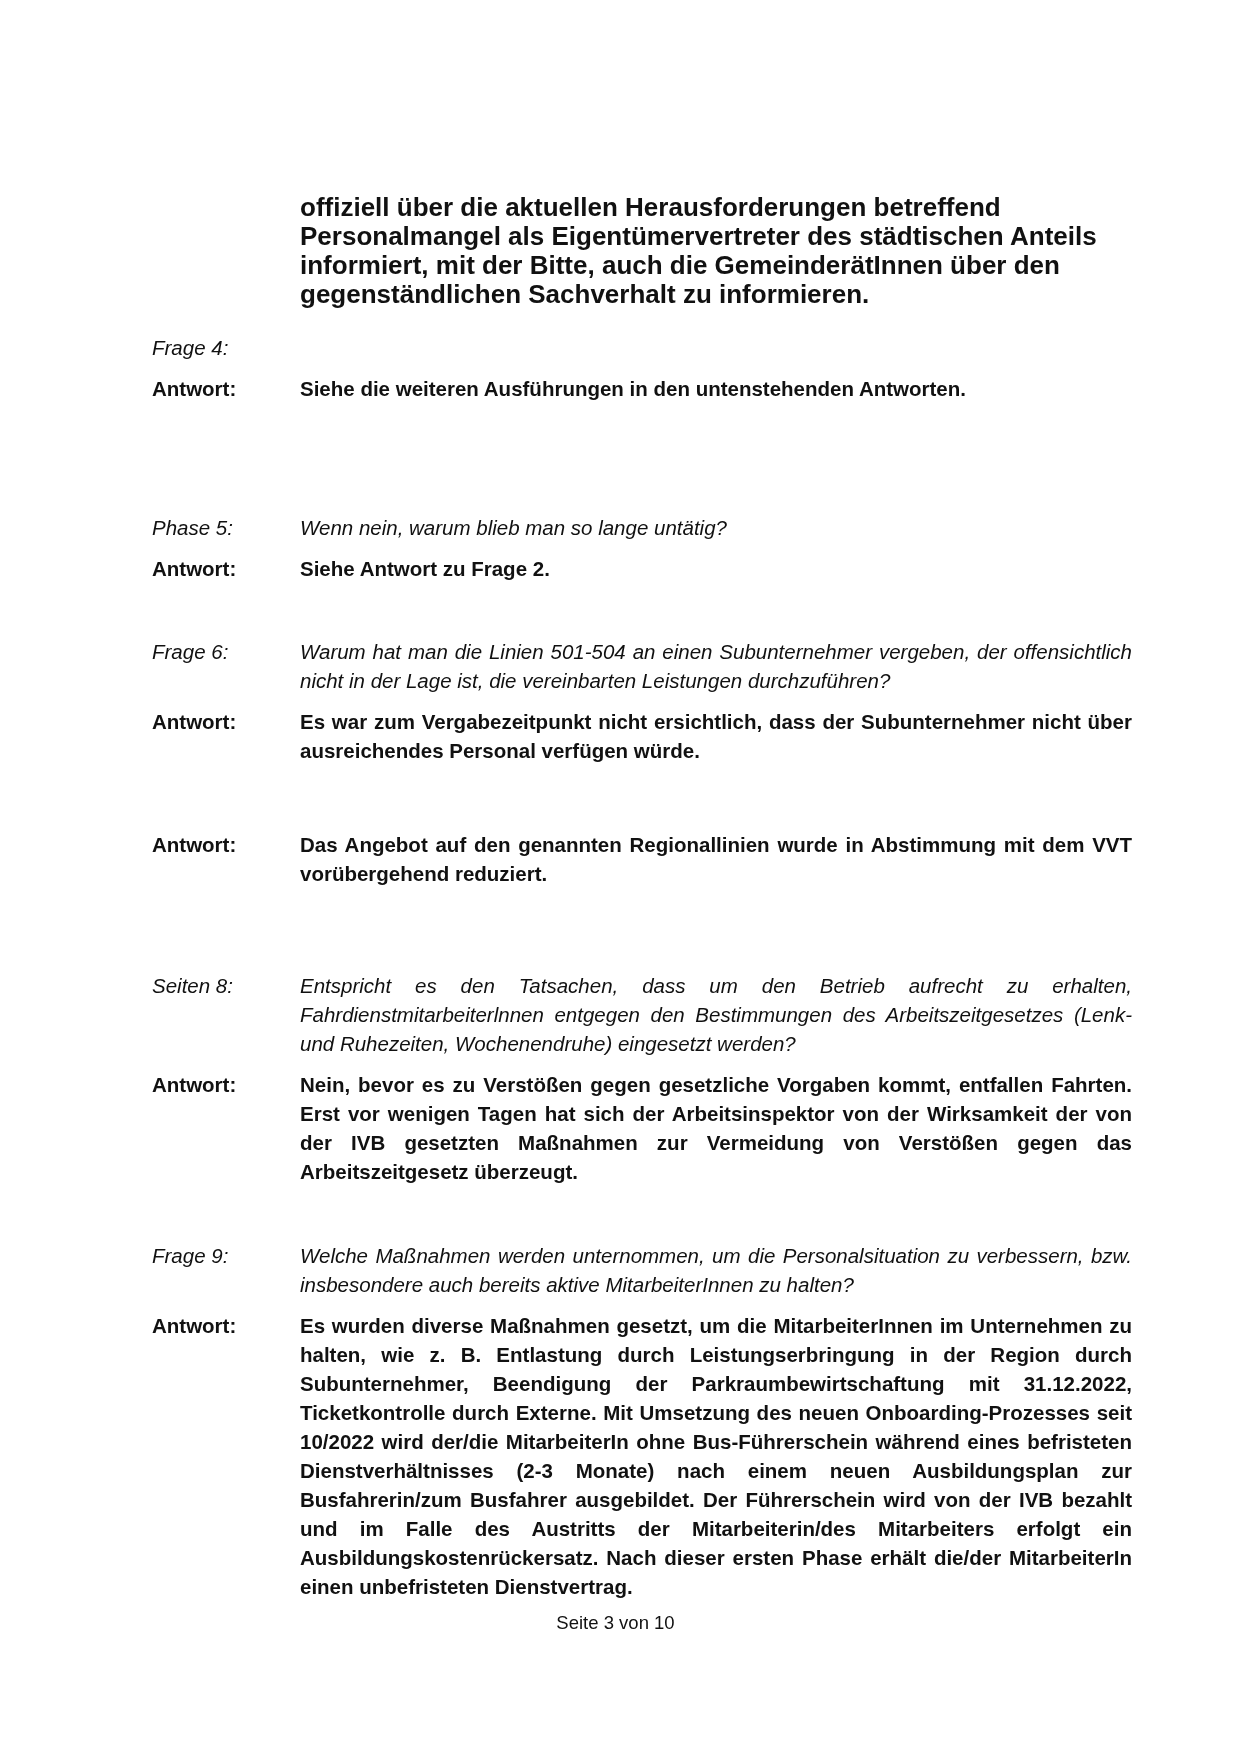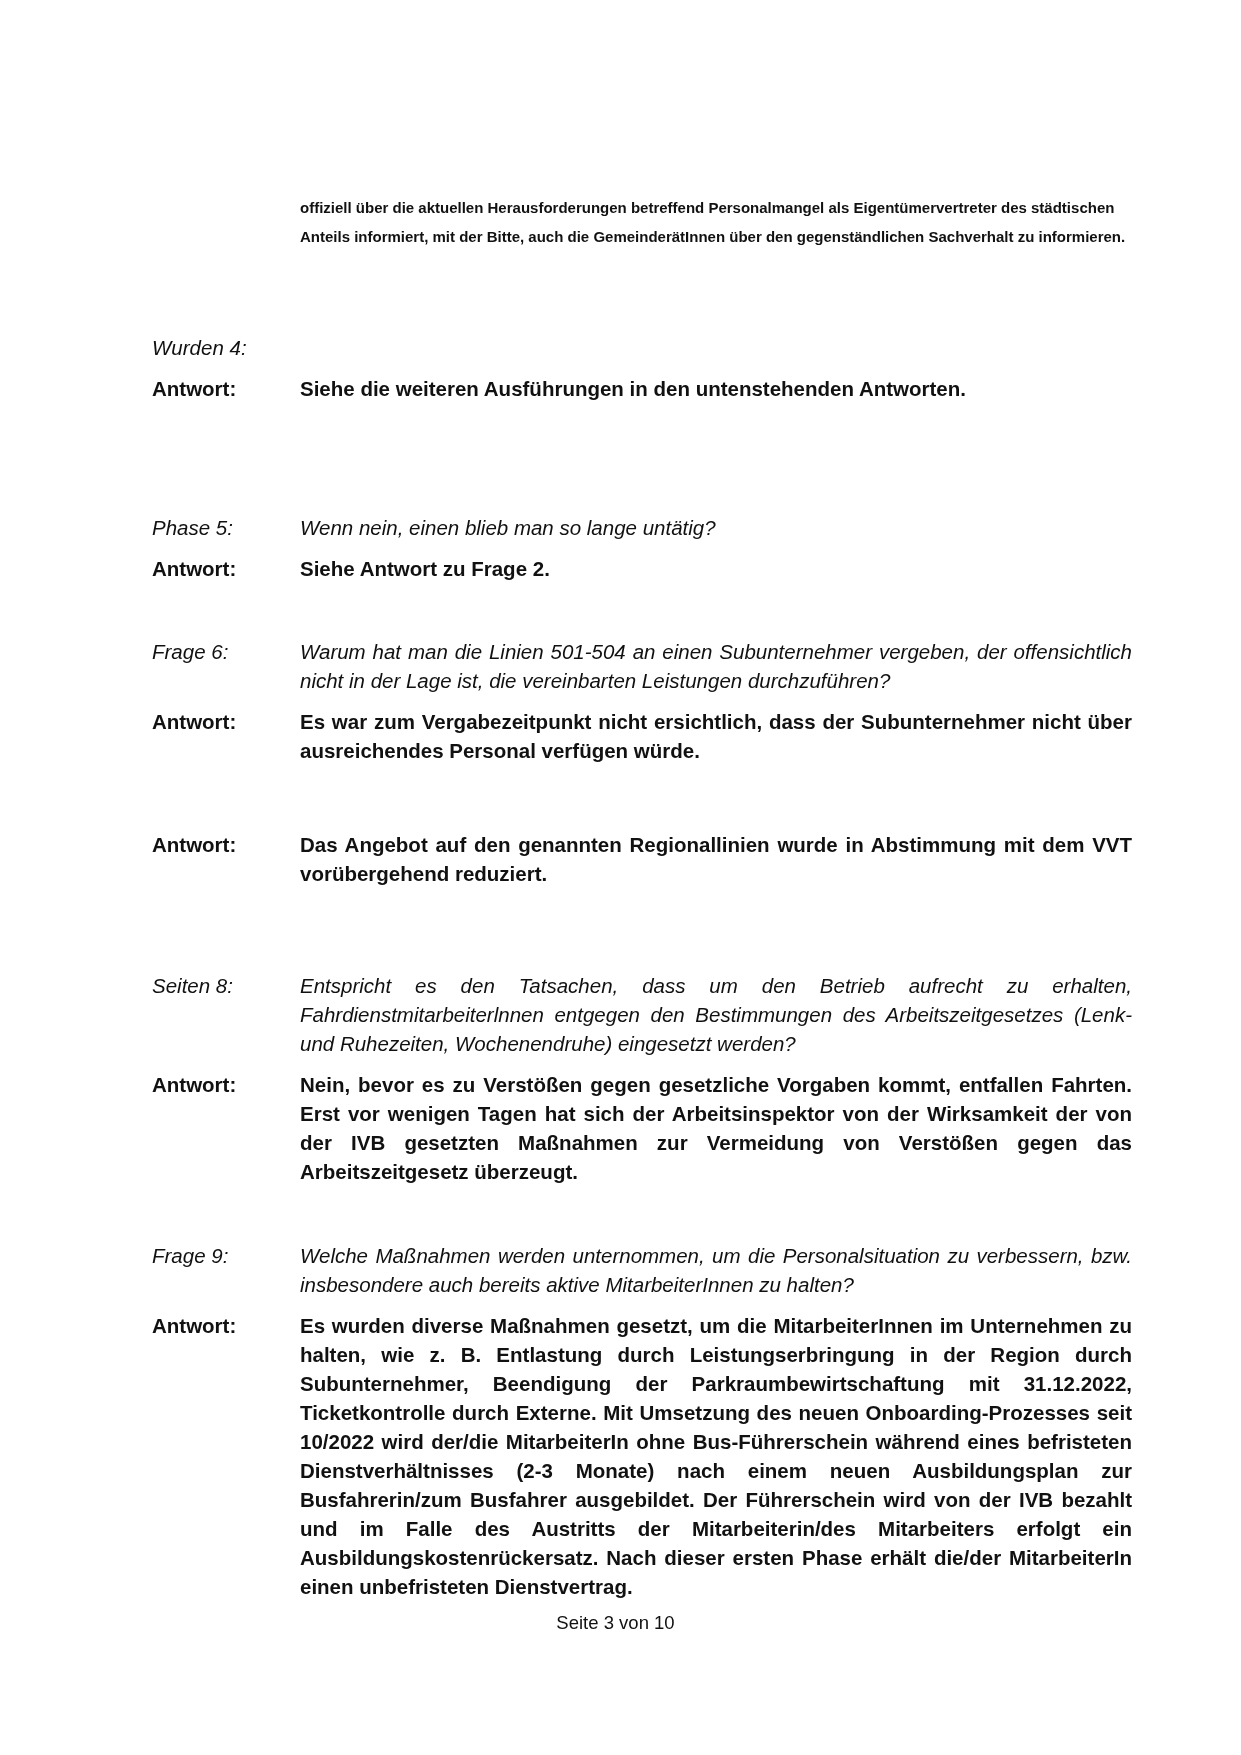--- a/index.html
+++ b/index.html
@@ -3,21 +3,21 @@
   <meta charset="utf-8">
   <style>
     html, body { margin: 0; padding: 0; background: #ffffff; }
     body {
       width: 1241px; height: 1755px; position: relative; overflow: hidden;
       font-family: "Liberation Sans", sans-serif; color: #111111;
     }
     .page { position: absolute; left: 0; top: 0; width: 1241px; height: 1755px; }
     .intro {
       position: absolute; left: 300px; top: 193px; width: 832px;
-      font-weight: bold; font-size: 15px; line-height: 29px;
+      font-weight: bold; font-size: 26px; line-height: 29px;
     }
     .block { position: absolute; left: 152px; width: 980px; }
     .row { display: flex; align-items: flex-start; }
     .label { width: 148px; flex: 0 0 148px; font-size: 20.5px; line-height: 29px; }
     .label.q { font-style: italic; }
     .label.a { font-weight: bold; }
     .text { flex: 1; font-size: 20.5px; line-height: 29px; text-align: justify; }
     .text.q { font-style: italic; }
     .text.a { font-weight: bold; }
     .gap { height: 12px; }
@@ -28,33 +28,33 @@
   </style>
 </head>
 <body>
 
 <div class="page">
 
   <div class="intro">offiziell über die aktuellen Herausforderungen betreffend Personalmangel als Eigentümervertreter des städtischen Anteils informiert, mit der Bitte, auch die GemeinderätInnen über den gegenständlichen Sachverhalt zu informieren.</div>
 
   <div class="block" style="top:333px;">
     <div class="row">
-      <div class="label q">Wurden 4:</div>
+      <div class="label q">Frage 4:</div>
     </div>
     <div class="gap"></div>
     <div class="row">
       <div class="label a">Antwort:</div>
       <div class="text a">Siehe die weiteren Ausführungen in den untenstehenden Antworten.</div>
     </div>
   </div>
 
   <div class="block" style="top:513px;">
     <div class="row">
       <div class="label q">Phase 5:</div>
-      <div class="text q">Wenn nein, einen blieb man so lange untätig?</div>
+      <div class="text q">Wenn nein, warum blieb man so lange untätig?</div>
     </div>
     <div class="gap"></div>
     <div class="row">
       <div class="label a">Antwort:</div>
       <div class="text a">Siehe Antwort zu Frage 2.</div>
     </div>
   </div>
 
   <div class="block" style="top:637px;">
     <div class="row">

